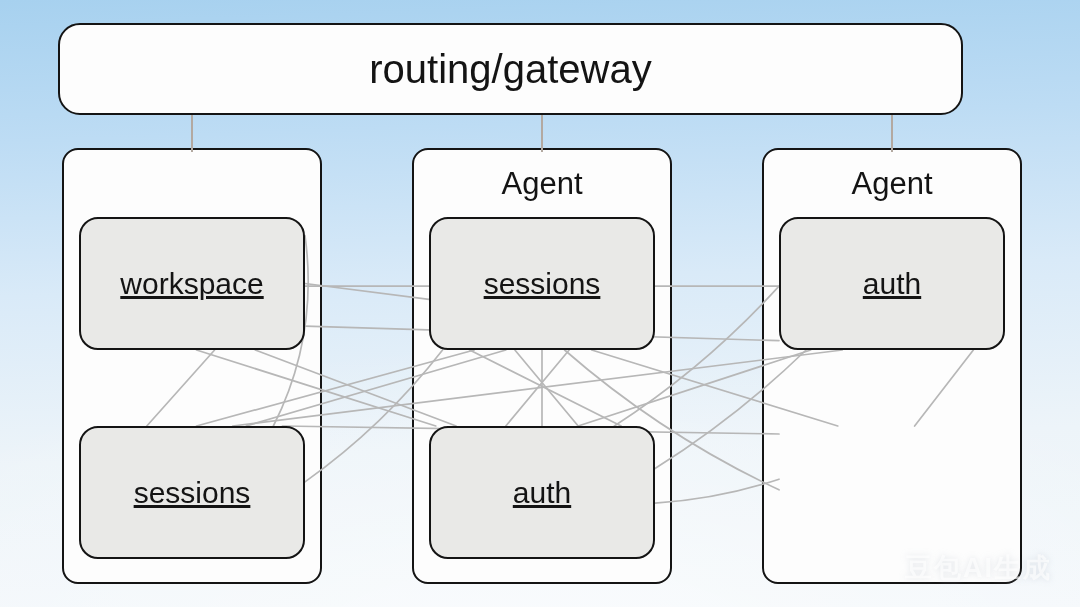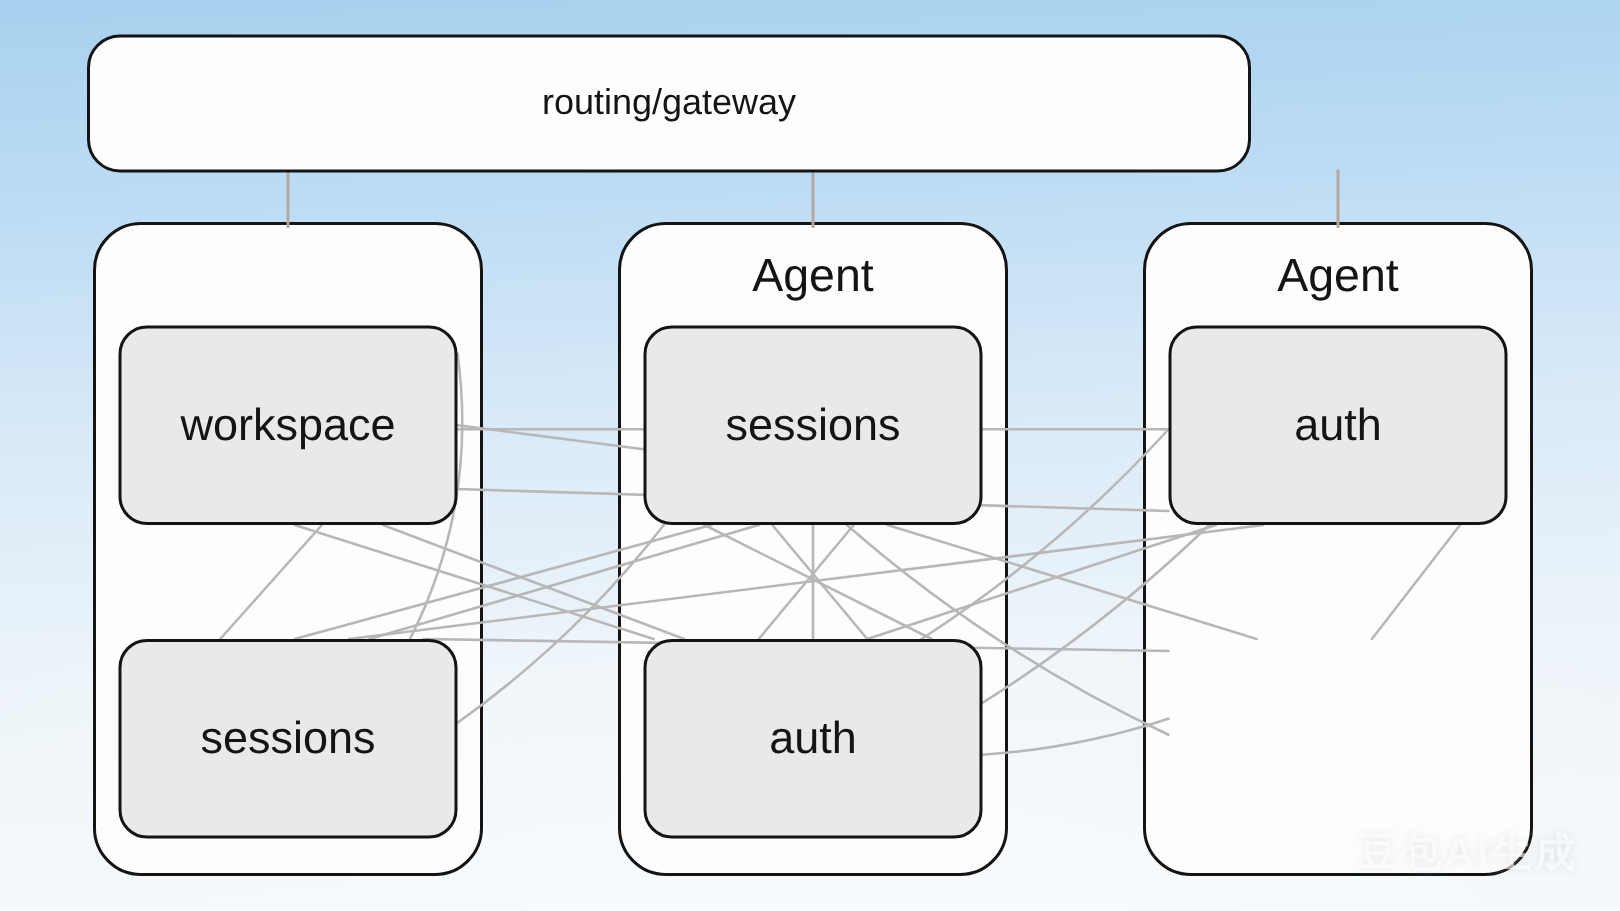--- a/index.html
+++ b/index.html
@@ -13,48 +13,49 @@
       linear-gradient(178deg, #a7d1ef 0%, #bddcf4 22%, #d9eaf8 46%, #edf4f9 72%, #f4f8fb 100%);
   }
   .node{
     position:absolute;
     background:#fdfdfd;
     border:2.5px solid #141414;
     box-sizing:border-box;
     color:#141414;
   }
   #gateway{
-    left:58px; top:23px; width:776px; height:92px;
+    left:58px; top:23px; width:905px; height:92px;
     border-radius:22px;
     display:flex; align-items:center; justify-content:center;
-    font-size:24px;
+    font-size:40px;
     z-index:3;
   }
   .container{
     top:148px; width:260px; height:436px;
-    border-radius:32px;
+    border-radius:16px;
   }
   #container-left{left:62px;}
   #container-mid{left:412px;}
   #container-right{left:762px;}
   .container-title{
     position:absolute; top:16px; left:0; width:100%;
     text-align:center; font-size:31px; color:#141414;
     z-index:3;
   }
   .module{
     position:absolute;
     left:15px; width:226px; height:133px;
     background:#e9e9e7;
     border:2.5px solid #141414;
     border-radius:19px;
     box-sizing:border-box;
     display:flex; align-items:center; justify-content:center;
     font-size:30px; color:#141414;
     z-index:3;
+    text-decoration:underline;
   }
   .module.slot-top{top:67px;}
   .module.slot-bottom{top:276px;}
   #mesh{
     position:absolute; left:0; top:0; width:1080px; height:607px;
     z-index:2; pointer-events:none;
   }
   #watermark{
     position:absolute; right:28px; top:550px;
     font-size:27px; font-weight:700; letter-spacing:2px;

